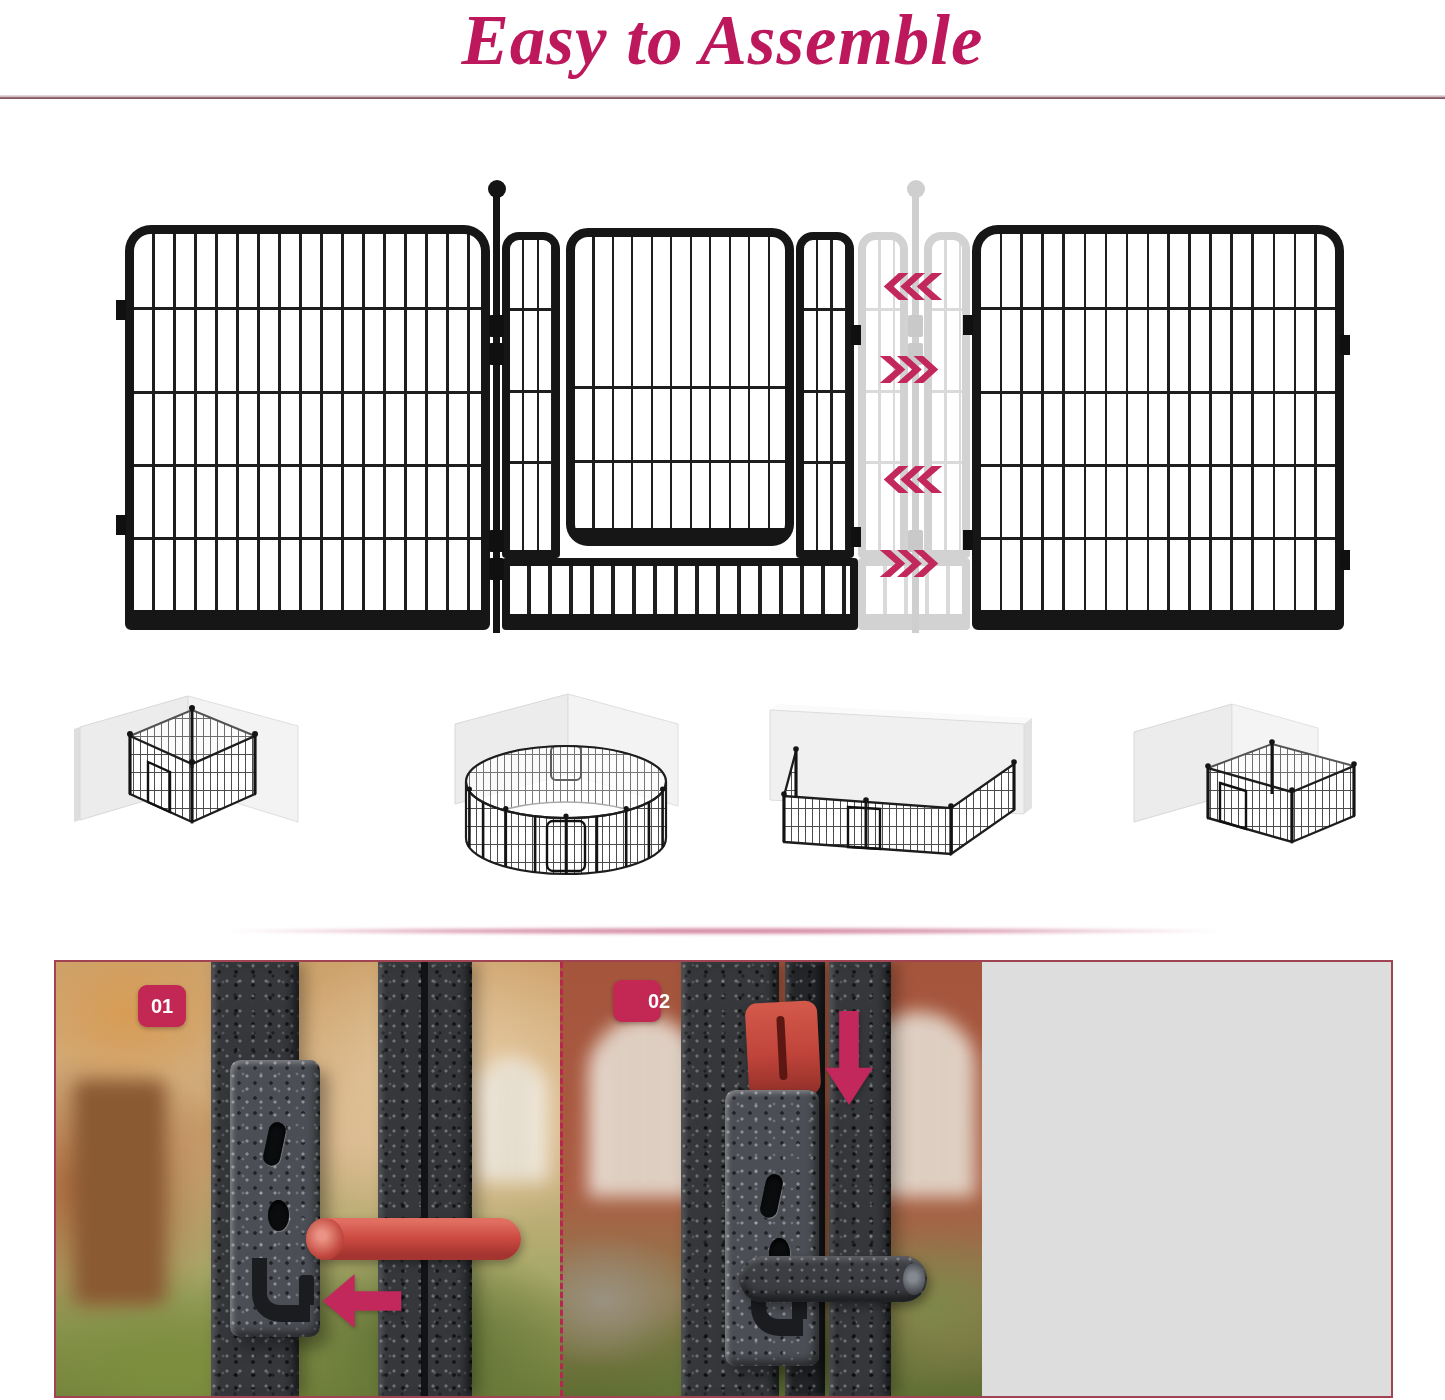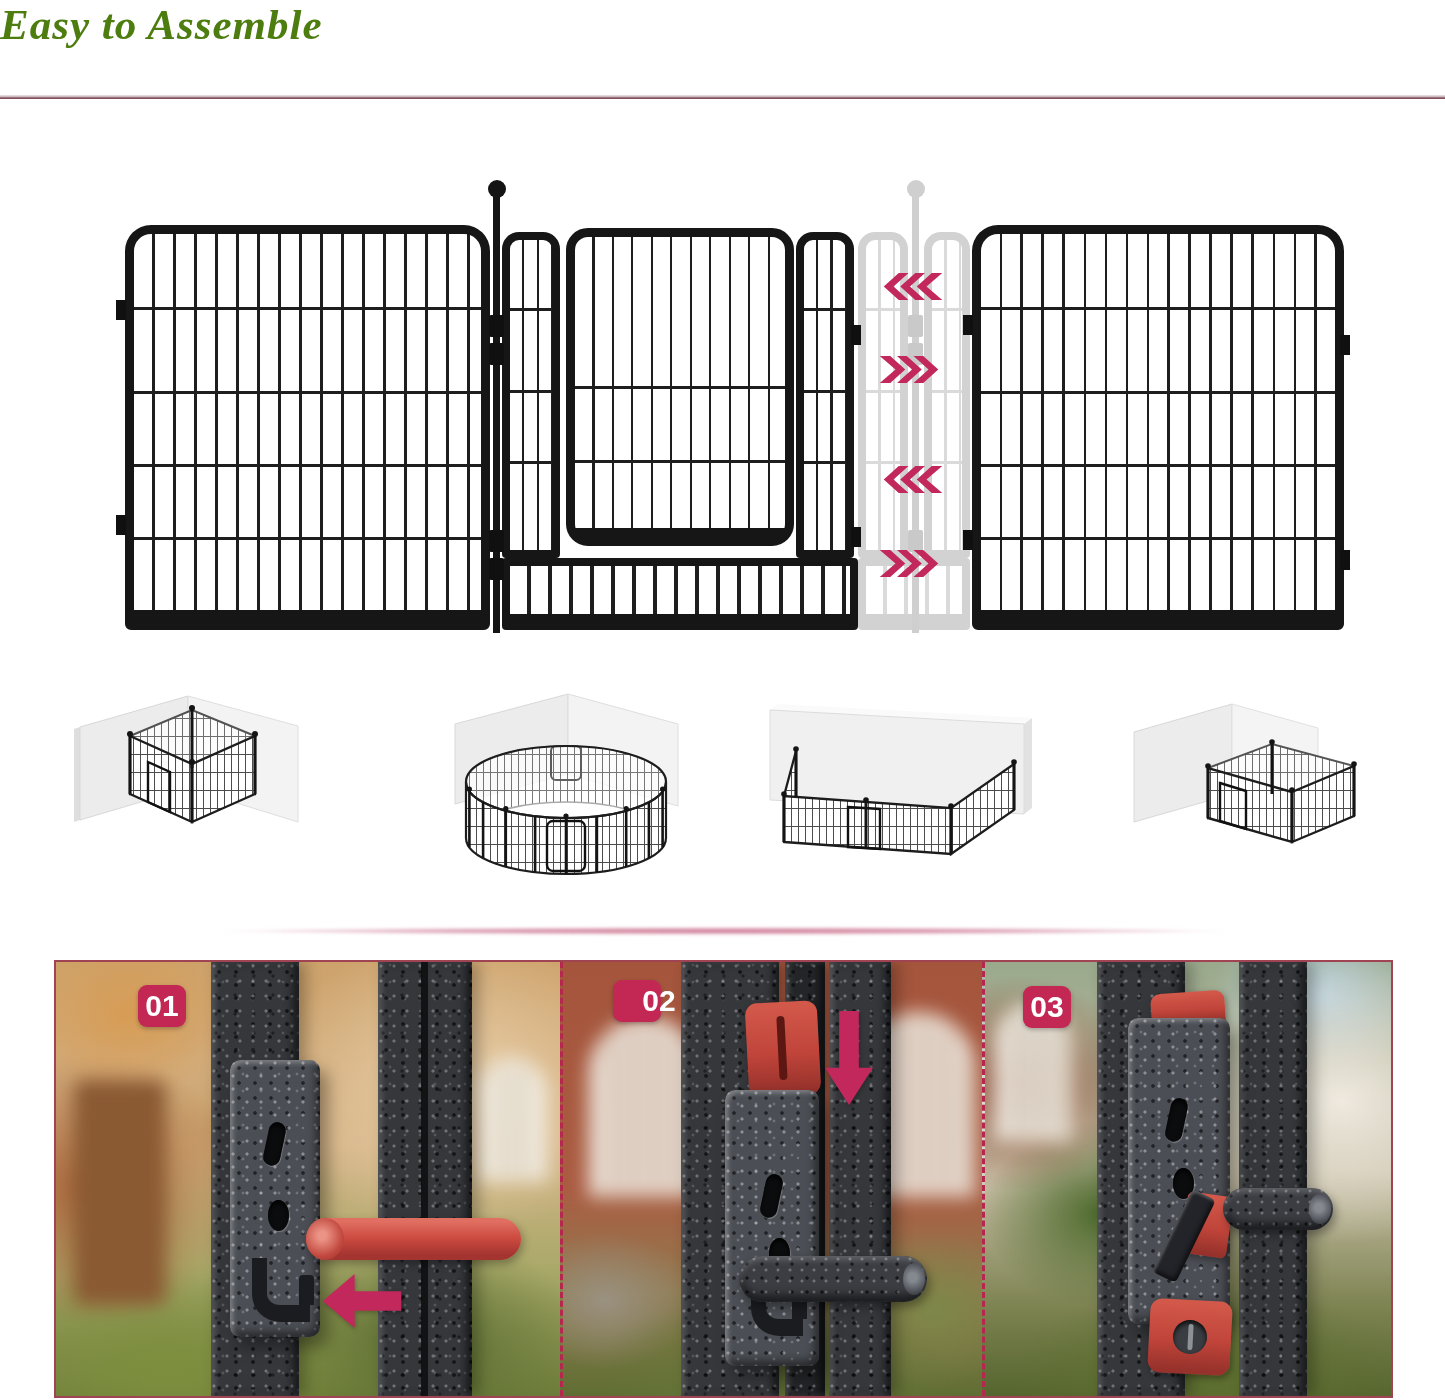--- a/index.html
+++ b/index.html
@@ -1,22 +1,22 @@
 <!DOCTYPE html>
 <html><head>
 <meta charset="utf-8">
 <style>
   * { margin:0; padding:0; box-sizing:border-box; }
   html,body { background:#fff; }
   .page { position:relative; width:1445px; height:1400px; background:#fff; overflow:hidden;
           font-family:"Liberation Serif", serif; }
 
   
-  .title { position:absolute; top:0px; left:0; width:100%; 
-           font-size:43px; font-weight:bold; font-style:italic; color:#4d7c0f; letter-spacing:1px; }
+  .title { position:absolute; top:0px; left:0; width:100%; text-align:center;
+           font-size:71px; font-weight:bold; font-style:italic; color:#be185d; letter-spacing:1px; }
   .divider { position:absolute; top:95px; left:0; width:100%; height:4px;
              background:linear-gradient(180deg,#ece4e6 0%,#cdbac0 40%,#7d4b57 75%,#8d5b66 100%); }
   .subtitle { position:absolute; top:118px; left:0; width:100%; text-align:center;
               font-size:39px; font-weight:bold; font-style:italic; color:#1d1b1c; }
 
   
   .assembly { position:absolute; left:0; top:175px; width:1445px; height:480px; }
   .mesh { position:absolute; background-color:#fff; --wire:#1e1e1e; --frame:#161616;
           border:9px solid var(--frame); }
   .big { border-radius:26px 26px 6px 6px;
@@ -96,21 +96,21 @@
       radial-gradient(170px 150px at 8% 28%, #8f4f38, transparent 72%),
       radial-gradient(160px 130px at 28% 58%, #4e6b2e, transparent 72%),
       radial-gradient(240px 200px at 88% 32%, #efe9df, transparent 72%),
       radial-gradient(150px 110px at 82% 8%, #b7d0dd, transparent 72%),
       radial-gradient(280px 130px at 55% 96%, #5e7030, transparent 72%),
       linear-gradient(180deg, #9aa98c 0%, #c9c0a8 48%, #7c8250 80%, #55652e 100%); }
   .blurblob { position:absolute; filter:blur(9px); }
   .arch { background:repeating-linear-gradient(90deg,#f4f2ec 0 16px,#b8a98f 16px 20px),
           #f2efe8; border-radius:60px 60px 0 0; border:8px solid #efe9dd; opacity:.85; }
   .badge { position:absolute; width:48px; height:42px; background:#c32753; border-radius:9px;
-           color:#fff; font-family:"Liberation Sans", sans-serif; font-weight:bold; font-size:30px;
+           color:#fff; font-family:"Liberation Sans", sans-serif; font-weight:bold; font-size:20px;
            display:flex; align-items:center; justify-content:center; z-index:9;
            box-shadow:0 2px 4px rgba(0,0,0,.25); }
   .ppost { position:absolute; top:0; bottom:0; background-color:#35373b;
     background-image:
       radial-gradient(circle at 3px 4px, rgba(235,235,240,.32) 1.1px, transparent 2px),
       radial-gradient(circle at 8px 10px, rgba(0,0,0,.62) 1.4px, transparent 2.3px),
       radial-gradient(circle at 12px 3px, rgba(205,210,220,.2) 1px, transparent 1.8px),
       radial-gradient(circle at 5px 14px, rgba(0,0,0,.42) 1.2px, transparent 2px);
     background-size:13px 15px,17px 13px,15px 17px,19px 19px;
     box-shadow:inset 4px 0 6px rgba(255,255,255,.16), inset -6px 0 9px rgba(0,0,0,.55),
@@ -389,34 +389,15 @@
       <svg class="arrowsvg" style="left:262px; top:48px;" width="48" height="96" viewBox="0 0 44 86">
         <path fill="#c2285b" d="M13 0 H31 V52 H44 L22 86 L0 52 H13 Z"></path>
       </svg>
       <div class="bracket" style="left:162px; top:128px; width:94px; height:276px;"></div>
       <div class="kslot" style="left:200px; top:212px;"></div>
       <div class="khole" style="left:206px; top:276px;"></div>
       <div class="hookj" style="left:188px; top:316px; width:52px; height:58px;"></div>
       <div class="greyrod" style="left:176px; top:294px; width:188px; height:46px;"></div>
     </div>
 
-    <div class="step step3">
-      <div class="blurblob arch" style="left:8px; top:40px; width:80px; height:140px;"></div>
-      <div class="badge" style="left:38px; top:24px;">
-        <span>03</span>
-      </div>
-      <div class="ppost" style="left:112px; width:88px;"></div>
-      <div class="ppost" style="left:254px; width:68px;"></div>
-      <div class="redpiece" style="left:166px; top:30px; width:74px; height:34px; border-radius:10px 10px 4px 4px; transform:rotate(-4deg); z-index:2;"></div>
-      <div class="bracket" style="left:143px; top:56px; width:102px; height:306px;"></div>
-      <div class="kslot" style="left:183px; top:136px;"></div>
-      <div class="khole" style="left:188px; top:206px;"></div>
-      <div class="redpiece" style="left:199px; top:232px; width:46px; height:62px; border-radius:6px; transform:rotate(8deg); z-index:4;"></div>
-      <div class="greyrod" style="left:238px; top:226px; width:110px; height:42px;"></div>
-      <div class="hookbar" style="left:186px; top:228px;"></div>
-      <div class="redpiece" style="left:164px; top:338px; width:82px; height:74px; border-radius:12px; transform:rotate(3deg); z-index:6;">
-        <div style="position:absolute; left:24px; top:20px; width:34px; height:34px; border-radius:50%; background:#3a3d42; box-shadow:inset 0 3px 5px rgba(0,0,0,.8);"></div>
-        <div style="position:absolute; left:39px; top:24px; width:5px; height:26px; background:#8d9198; border-radius:3px;"></div>
-      </div>
-    </div>
 
   </div>
 </div>
 
 </body></html>

